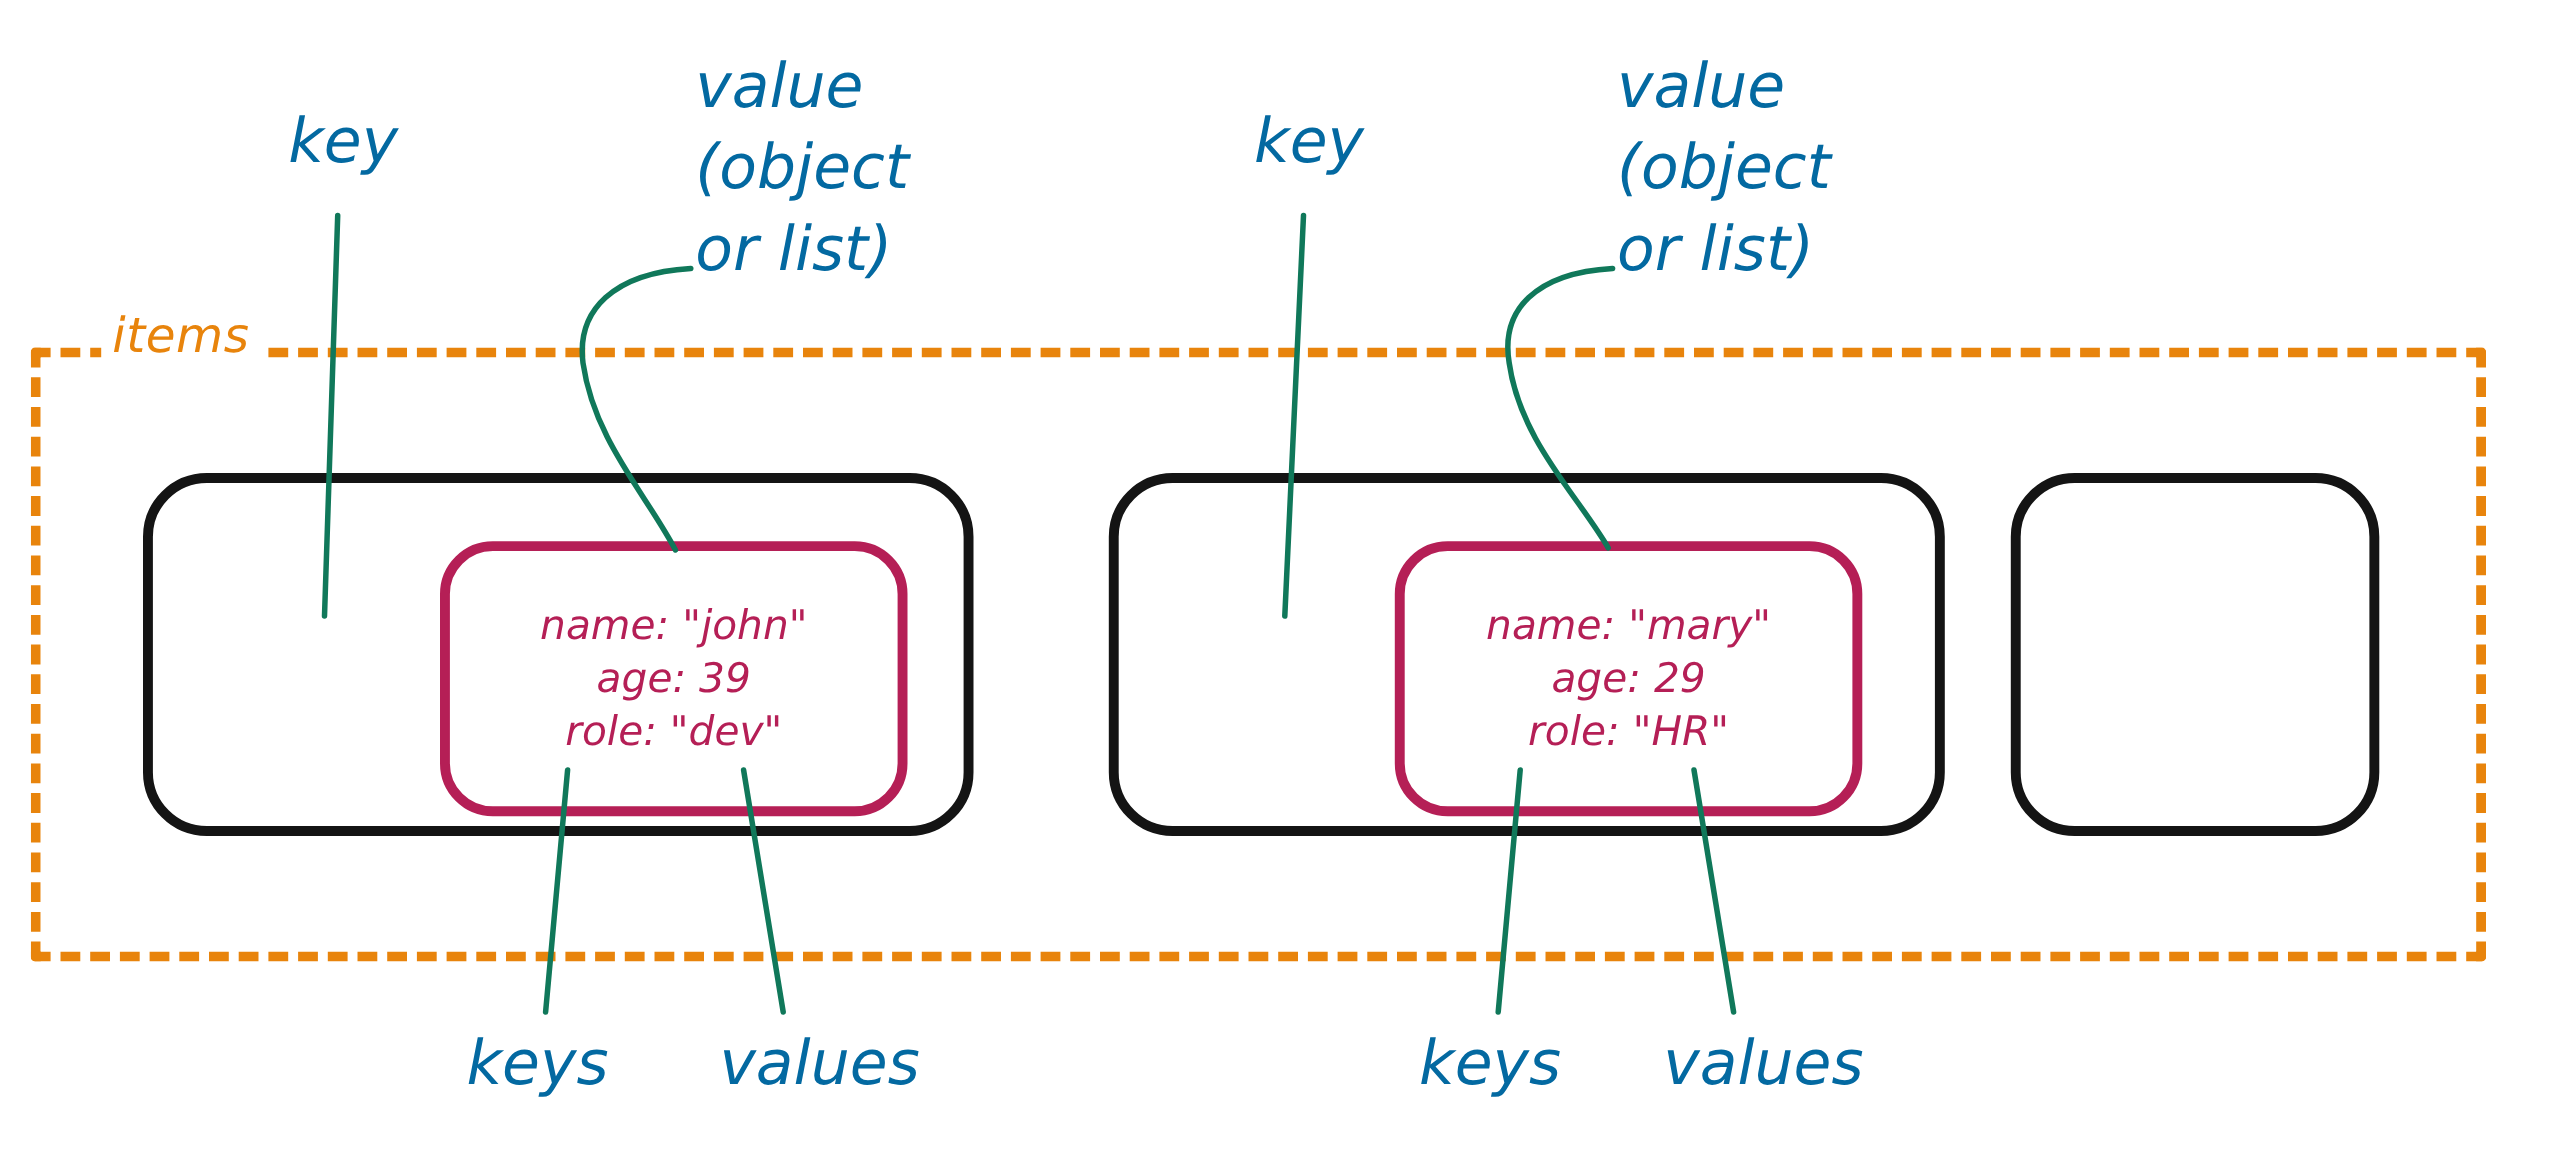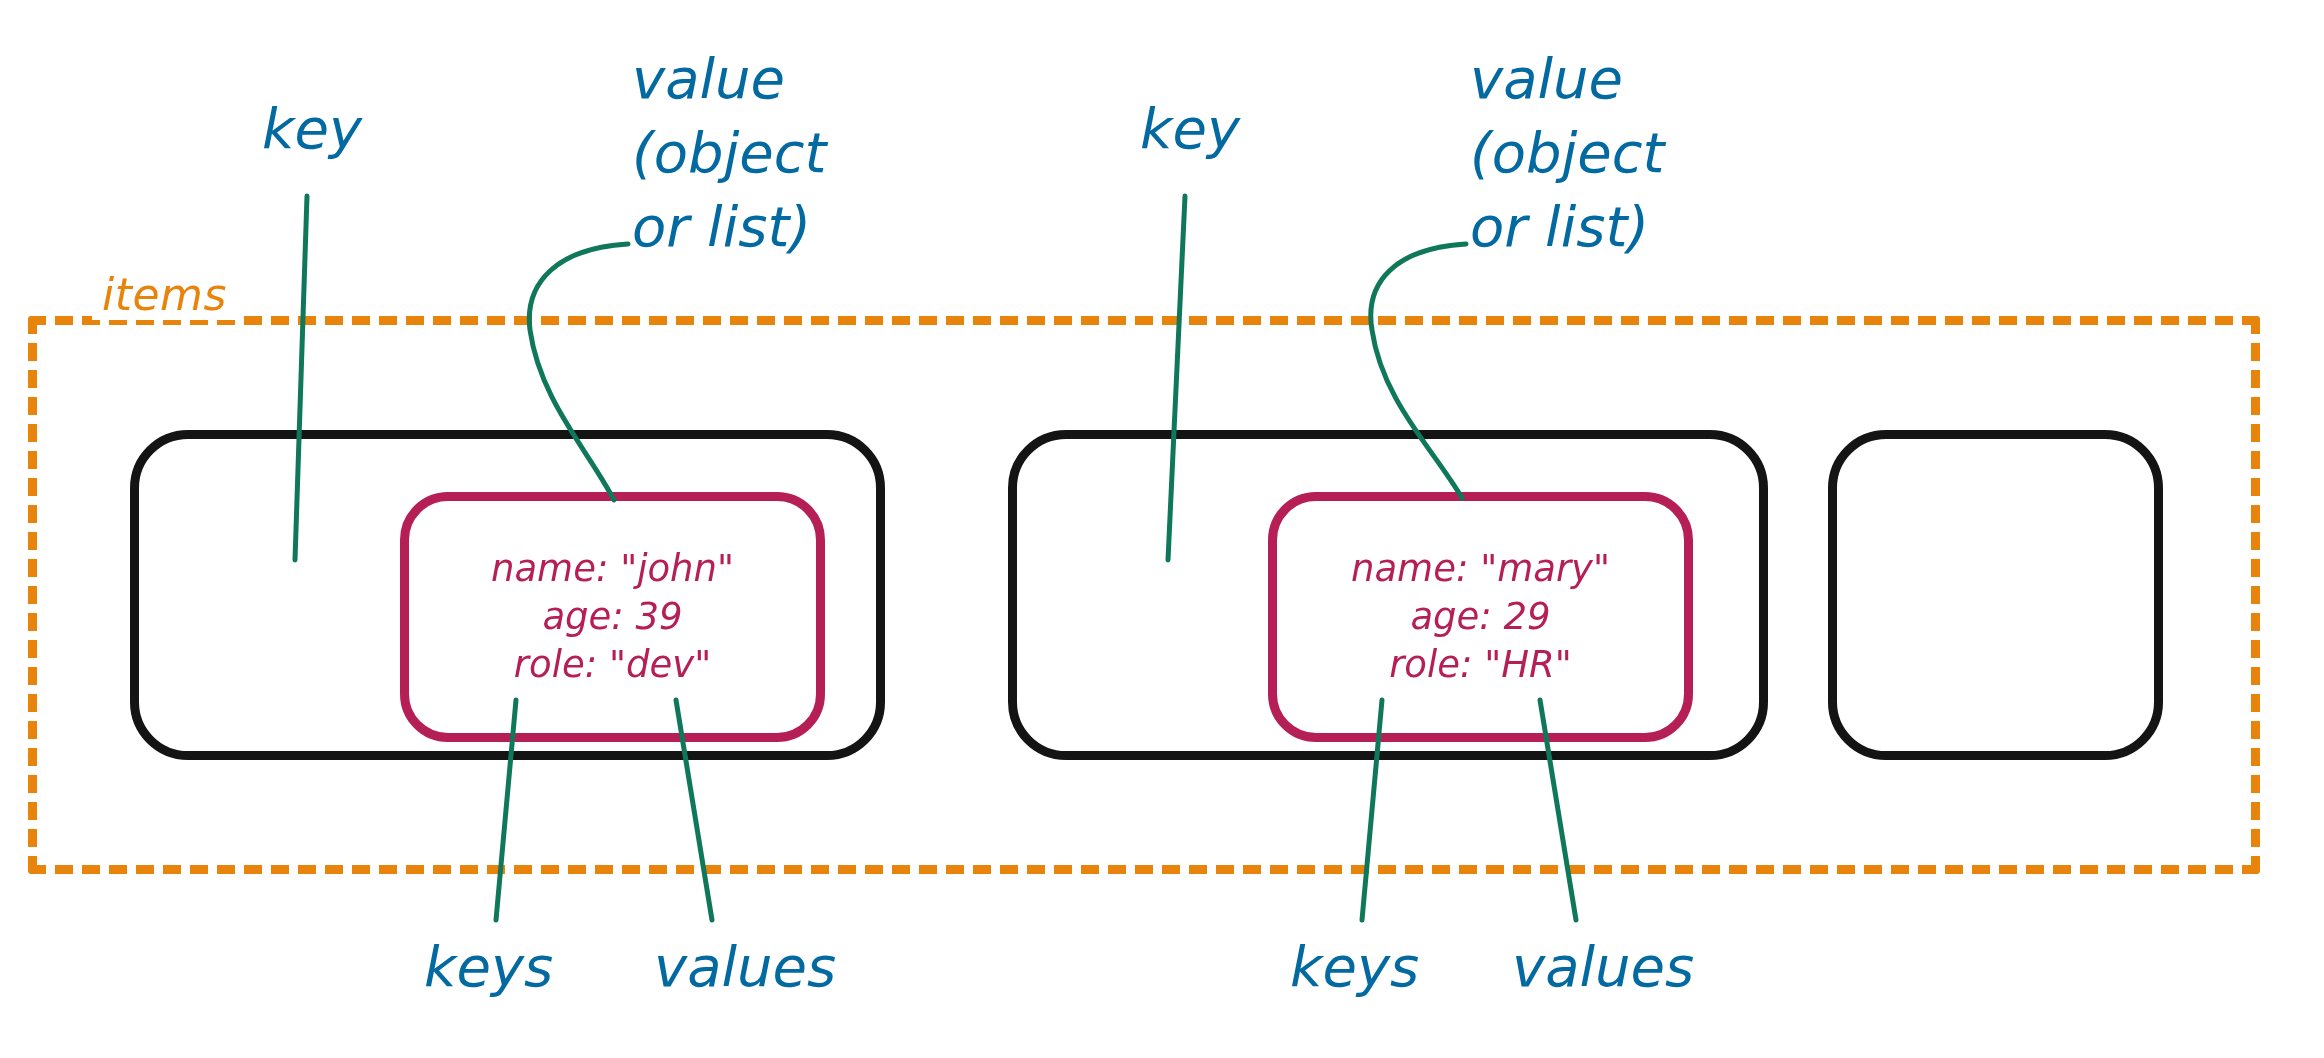--- a/index.html
+++ b/index.html
@@ -23,21 +23,21 @@
     top: 316px;
     width: 2232px;
     height: 558px;
     border: 9px dashed #e8840c;
     border-radius: 4px;
     box-sizing: border-box;
   }
   .items-label {
     position: absolute;
     left: 92px;
-    top: 269px;
+    top: 280px;
     color: #e8840c;
     font-size: 44px;
     font-family: "DejaVu Sans", sans-serif;
     font-style: italic;
     letter-spacing: 0.5px;
     background: #ffffff;
     padding: 0 10px;
     z-index: 6;
     white-space: nowrap;
   }

